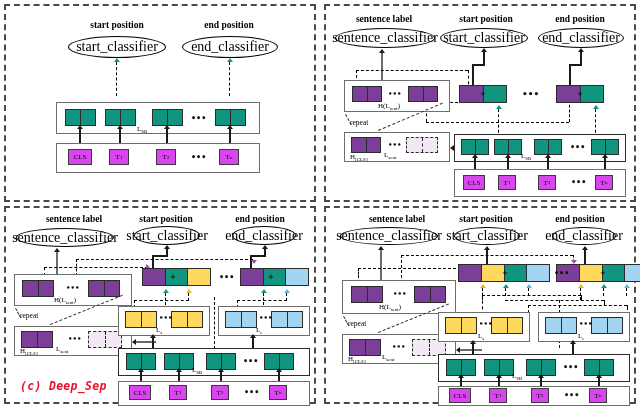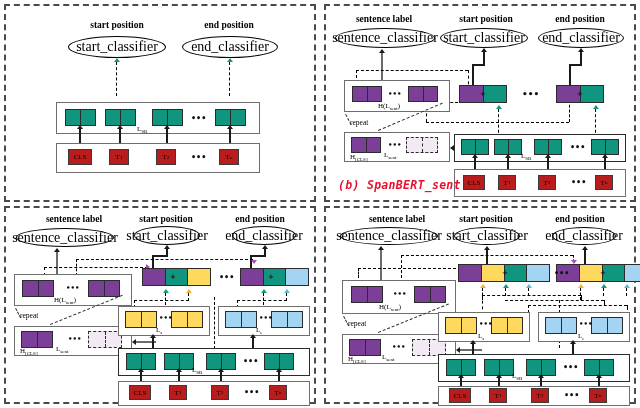--- a/index.html
+++ b/index.html
@@ -45,21 +45,21 @@
   .cat > i{display:block;position:relative;}
   .cat > i + i{border-left:1.4px solid #2b2b2b;}
   .cat .c-pu{background:#7b3f98;}
   .cat .c-tl{background:#10957f;}
   .cat .c-ye{background:#ffd95e;}
   .cat .c-bl{background:#a3d5f2;}
   .plus{position:absolute;font-size:7px;line-height:1;color:#111;font-weight:bold;
         font-family:"DejaVu Sans",sans-serif;}
 
   
-  .tok{position:absolute;border:1.3px solid #3a3a3a;background:#b91c1c;box-sizing:border-box;
+  .tok{position:absolute;border:1.3px solid #3a3a3a;background:#d946ef;box-sizing:border-box;
        display:flex;align-items:center;justify-content:center;font-family:"Liberation Serif",serif;
        font-size:7px;color:#000;}
   .tok sub{font-size:5px;}
 
   .ell{position:absolute;font-family:"DejaVu Sans",sans-serif;font-weight:bold;
         color:#111;white-space:nowrap;line-height:1;}
 
   .lbl{position:absolute;font-family:"Liberation Serif",serif;font-size:7px;color:#000;white-space:nowrap;}
   .lbl sub{font-size:5px;}
   .rep{position:absolute;font-family:"Liberation Serif",serif;font-size:7.5px;color:#000;white-space:nowrap;}
@@ -259,23 +259,20 @@
     <div class="ln v" style="left:278px;top:152px;height:17px;"></div>
     <div class="arw up" style="left:275.7px;top:148px;"></div>
 
     <div class="layer" style="left:128px;top:163px;width:172px;height:28px;"></div>
     <div class="tok" style="left:137px;top:169px;width:22px;height:15px;">CLS</div>
     <div class="tok" style="left:172px;top:169px;width:18px;height:15px;">T<sub>1</sub></div>
     <div class="tok" style="left:212px;top:169px;width:18px;height:15px;">T<sub>2</sub></div>
     <div class="tok" style="left:269px;top:169px;width:18px;height:15px;">T<sub>n</sub></div>
     <div class="ell" style="left:245px;top:173px;font-size:8px;">•••</div>
 
-    <div class="cap" style="left:12px;top:172px;">
-      <span>(b)</span>&nbsp;<span>SpanBERT_sent</span>
-    </div>
   </div>
 
   <div class="panel p-c">
 
     <div class="hdr" style="left:18px;top:6px;width:100px;">sentence label</div>
     <div class="hdr" style="left:110px;top:6px;width:100px;">start position</div>
     <div class="hdr" style="left:204px;top:6px;width:100px;">end position</div>
 
     <div class="oval" style="left:10px;top:20px;width:98px;height:19px;">sentence_classifier</div>
     <div class="oval" style="left:128px;top:18px;width:66px;height:19px;">start_classifier</div>
@@ -423,20 +420,23 @@
     <div class="ln v" style="left:272px;top:164px;height:16px;"></div>
     <div class="arw up" style="left:269.7px;top:160px;"></div>
 
     <div class="layer" style="left:112px;top:173px;width:192px;height:25px;"></div>
     <div class="tok" style="left:123px;top:177px;width:22px;height:15px;">CLS</div>
     <div class="tok" style="left:163px;top:177px;width:18px;height:15px;">T<sub>1</sub></div>
     <div class="tok" style="left:205px;top:177px;width:18px;height:15px;">T<sub>2</sub></div>
     <div class="tok" style="left:263px;top:177px;width:18px;height:15px;">T<sub>n</sub></div>
     <div class="ell" style="left:238px;top:181px;font-size:8px;">•••</div>
 
+    <div class="cap" style="left:14px;top:171px;">
+      <span>(c)</span>&nbsp;<span>Deep_Sep</span>
+    </div>
   </div>
 
   <div class="panel p-d">
 
     <div class="hdr" style="left:16px;top:6px;width:110px;">sentence label</div>
     <div class="hdr" style="left:110px;top:6px;width:100px;">start position</div>
     <div class="hdr" style="left:204px;top:6px;width:100px;">end position</div>
 
     <div class="oval" style="left:14px;top:19px;width:98px;height:18px;">sentence_classifier</div>
     <div class="oval" style="left:128px;top:19px;width:66px;height:18px;">start_classifier</div>

